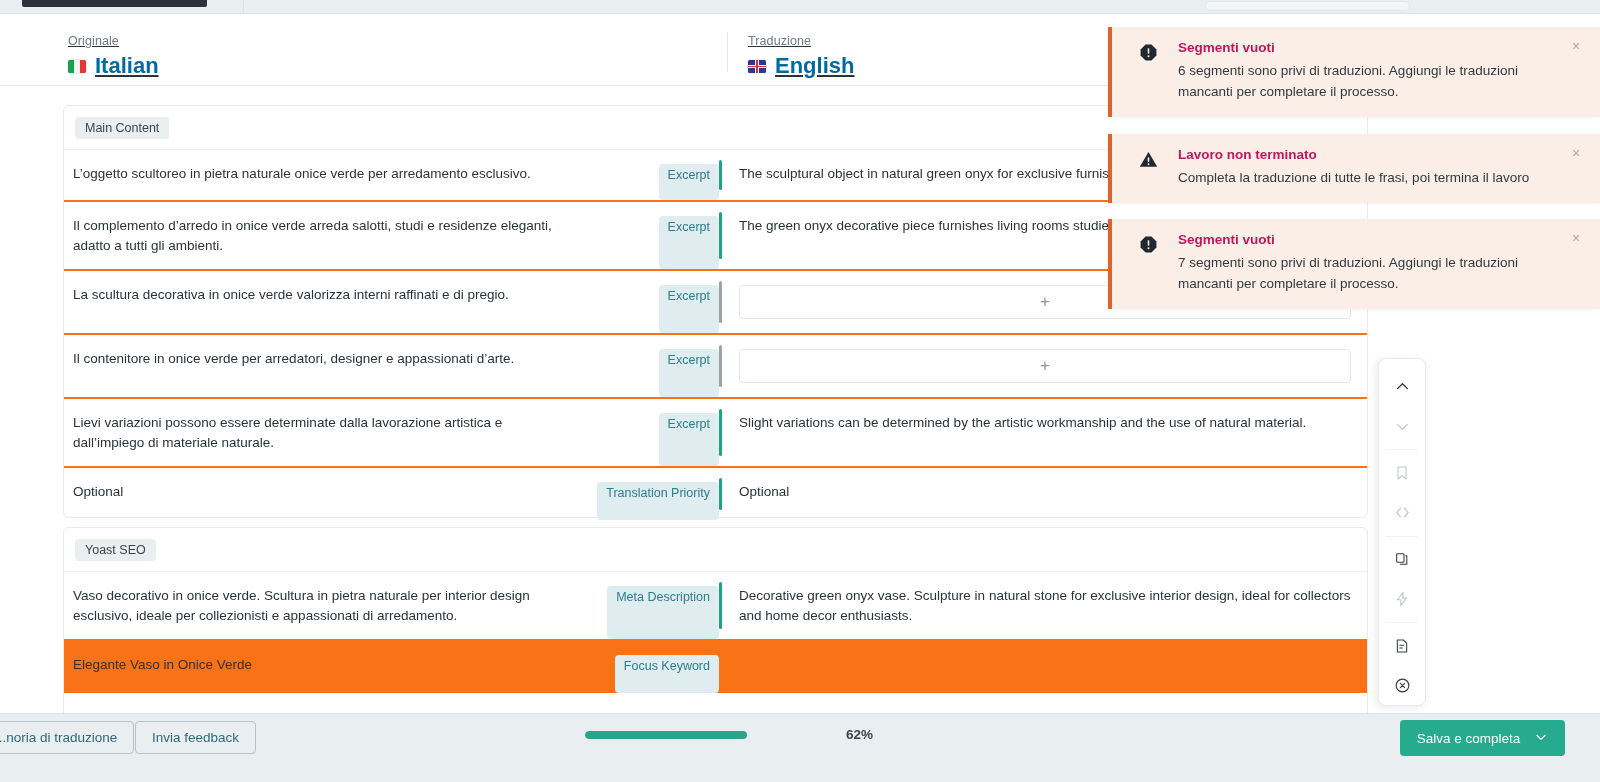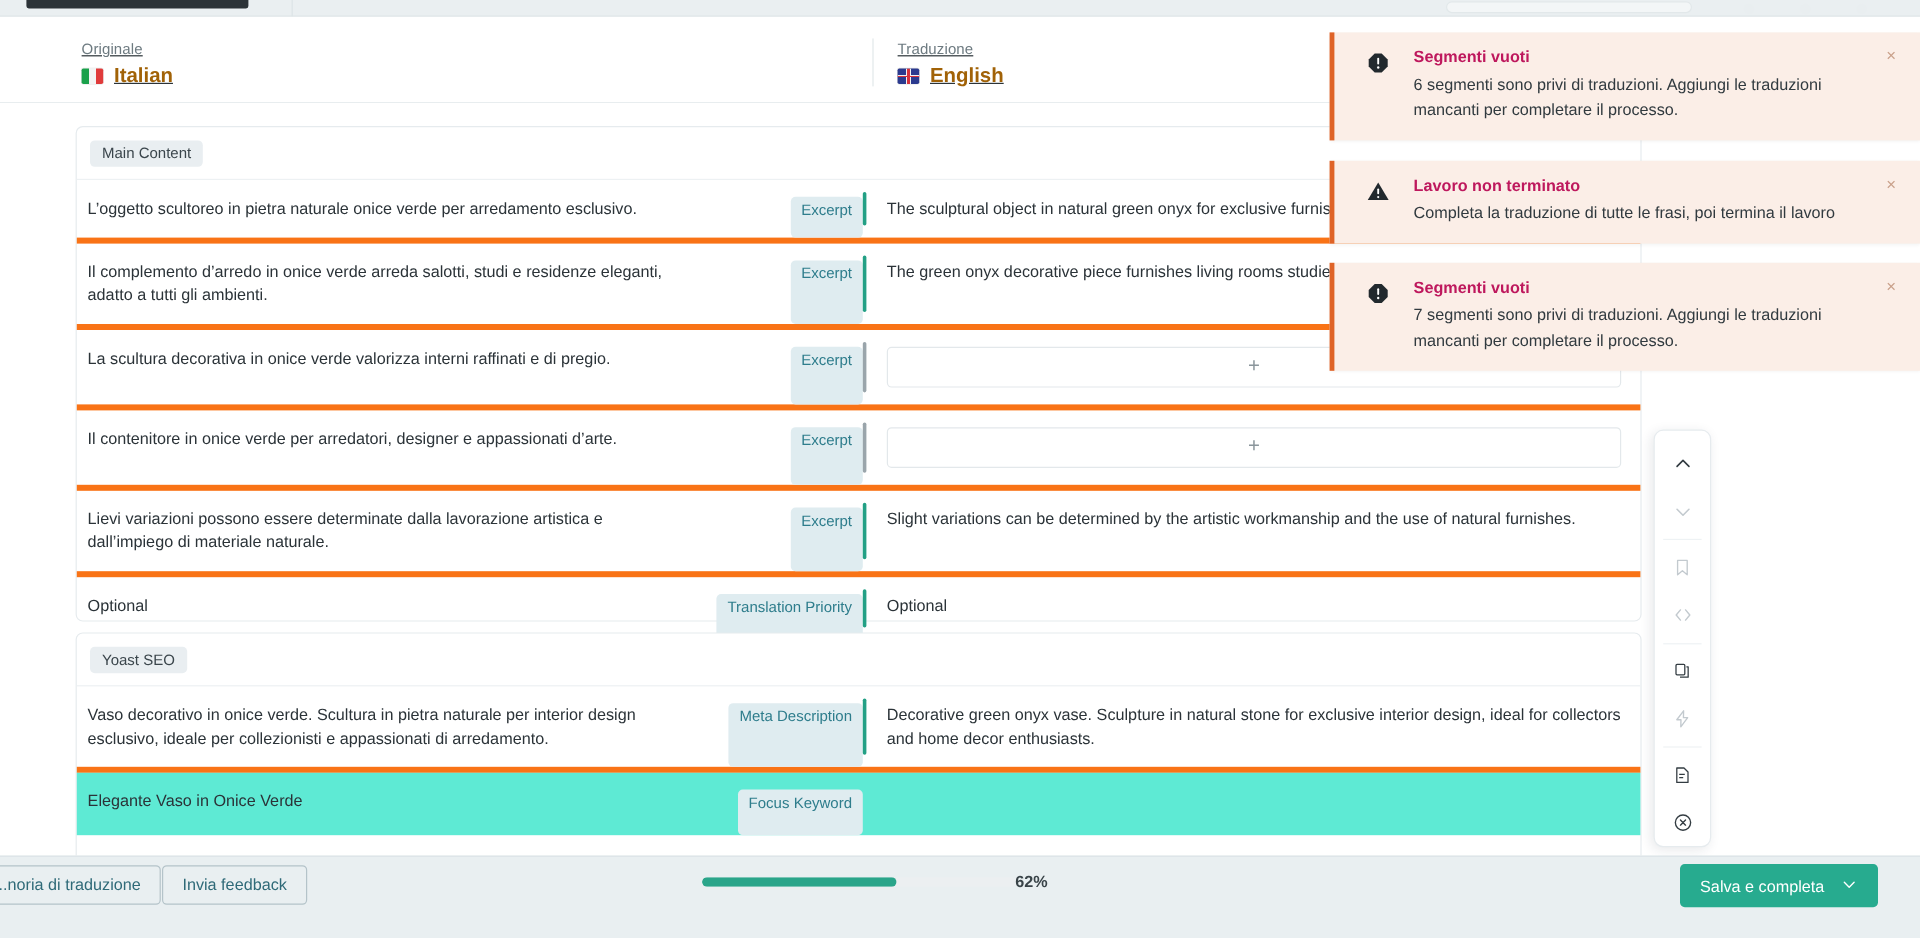--- a/index.html
+++ b/index.html
@@ -30,21 +30,21 @@
   
   .langbar {
     position:absolute; left:0; top:14px; width:1600px; height:72px;
     background:#ffffff; border-bottom:1px solid #e8edef;
   }
   .lang-col { position:absolute; top:20px;text-decoration:underline; }
   .lang-col.orig { left:68px; }
   .lang-col.trad { left:748px; }
   .lang-divider { position:absolute; left:727px; top:18px; width:1px; height:40px; background:#e2e8ea; }
   .lang-kicker { font-size:12.5px; color:#6d7a80; margin-bottom:5px; letter-spacing:.1px; }
-  .lang-name { font-size:17px; font-weight:bold; color:#a16207; display:flex; align-items:center; gap:9px; }
+  .lang-name { font-size:22px; font-weight:bold; color:#0369a1; display:flex; align-items:center; gap:9px; }
   .flag { width:18px; height:13px; display:inline-block; border-radius:1.5px; overflow:hidden; position:relative; flex:none; box-shadow:0 0 0 .5px rgba(0,0,0,.12); }
   .flag-it { background:linear-gradient(to right,#1aa14b 0 33.3%,#f4f4f4 33.3% 66.6%,#e03b3b 66.6% 100%); }
   .flag-gb { background:#2b3a8f; }
   .flag-gb:before {
     content:""; position:absolute; inset:0;
     background:
       linear-gradient(to bottom, transparent 42%, #f2f2f2 42% 58%, transparent 58%),
       linear-gradient(to right, transparent 39%, #f2f2f2 39% 61%, transparent 61%);
   }
   .flag-gb:after {
@@ -63,23 +63,23 @@
   }
   #card-main { top:19px; height:413px; }
   #card-yoast { top:441px; height:240px; }
 
   .card-head { height:44px; border-bottom:1px solid #edf1f3; padding:11px 0 0 11px; }
   .group-chip {
     display:inline-block; background:#e9eef1; color:#3b464c;
     font-size:12.5px; padding:4px 10px; border-radius:4px;
   }
 
-  .seg-row { position:relative; display:flex; border-bottom:5px solid #f97316; min-height:52px; }
+  .seg-row { position:relative; display:flex; border-bottom:2px solid #f97316; min-height:52px; }
   .seg-row:last-child { border-bottom:none; }
-  .seg-row.active { background:#5eead4; }
+  .seg-row.active { background:#f97316; }
 
   .seg-src { width:525px; padding:14px 12px 14px 9px; line-height:1.45; color:#2b3338; }
   .seg-badgecell { width:130px; padding:14px 0 0 0; display:flex; justify-content:flex-end;text-align:center; }
   .field-chip {
     display:inline-block; background:#dfecf0; color:#2e7d8c;
     font-size:12.5px; padding:4px 9px; border-radius:4px; white-space:nowrap; line-height:1.25;
   }
   .seg-trg { flex:1; padding:14px 14px 14px 20px; position:relative; line-height:1.45; color:#2b3338; }
   .seg-bar { position:absolute; left:0; top:10px; bottom:10px; width:2.5px; border-radius:2px; }
   .seg-bar.filled { background:#23a085; }
@@ -225,21 +225,21 @@
             <div class="empty-box">+</div>
           </div>
         </div>
         <div class="seg-row">
           <div class="seg-src">Lievi variazioni possono essere determinate dalla lavorazione artistica e dall’impiego di materiale naturale.</div>
           <div class="seg-badgecell">
             <span class="field-chip">Excerpt</span>
           </div>
           <div class="seg-trg">
             <div class="seg-bar filled"></div>
-            <div>Slight variations can be determined by the artistic workmanship and the use of natural furnishes.</div>
+            <div>Slight variations can be determined by the artistic workmanship and the use of natural material.</div>
           </div>
         </div>
         <div class="seg-row">
           <div class="seg-src">Optional</div>
           <div class="seg-badgecell">
             <span class="field-chip">Translation Priority</span>
           </div>
           <div class="seg-trg">
             <div class="seg-bar filled"></div>
             <div>Optional</div>

